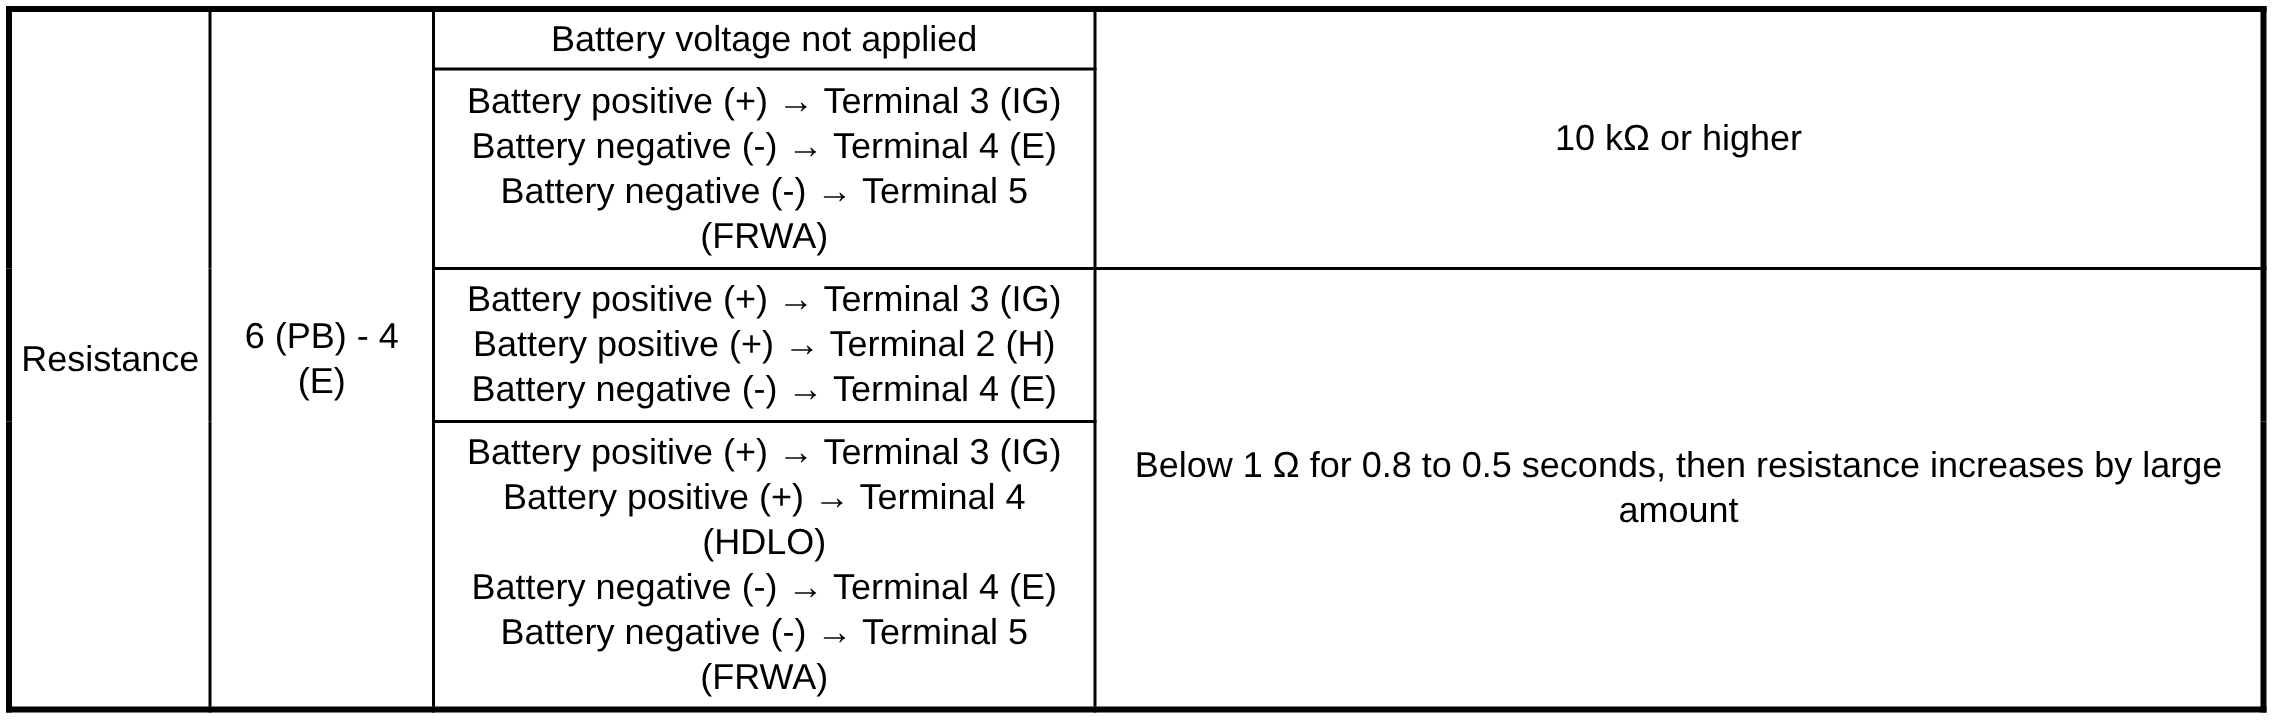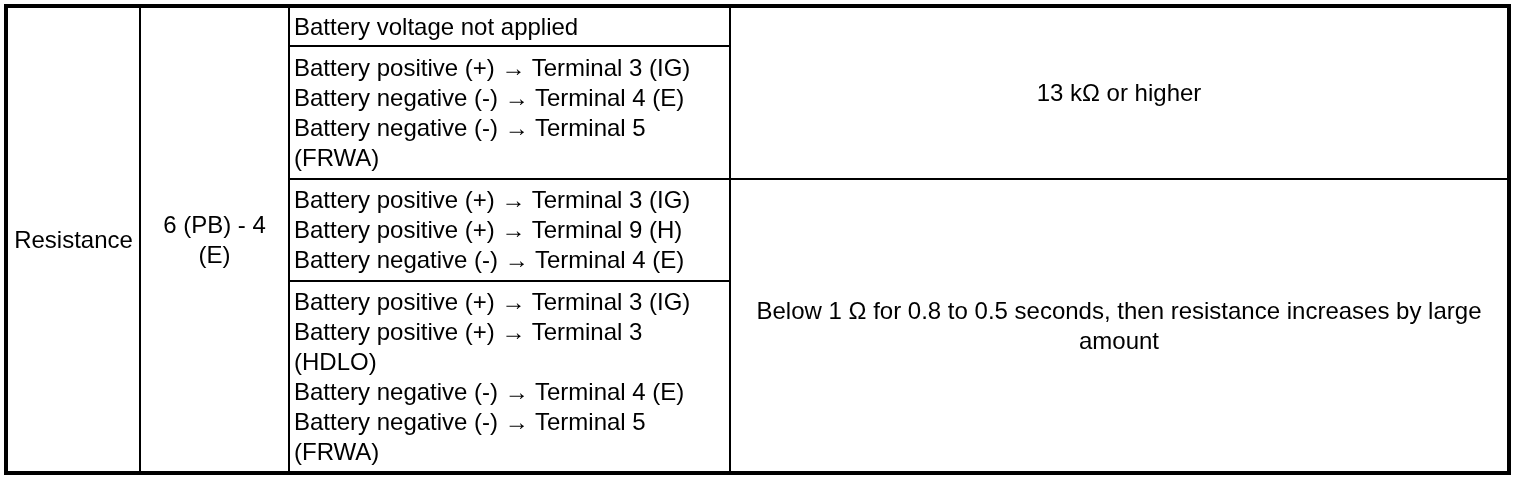--- a/index.html
+++ b/index.html
@@ -30,63 +30,63 @@
     text-align: center;
     vertical-align: middle;
     padding: 2px 4px;
     overflow: hidden;
   }
   .preline { white-space: pre-line; }
   tr.r1 { height: 40px; }
   tr.r2 { height: 133px; }
   tr.r3 { height: 102px; }
   tr.r4 { height: 192px; }
-  .cond-line { text-align: left; }
+  .cond-line { text-align: center; }
 </style>
 </head>
 <body>
 
 <table class="spec-table">
   <colgroup>
     <col style="width:134px">
     <col style="width:149px">
     <col style="width:441px">
     <col style="width:779px">
   </colgroup>
   <tbody>
     <tr class="r1">
       <td rowspan="4">Resistance</td>
       <td rowspan="4" class="preline">6 (PB) - 4
 (E)</td>
       <td>
         <div class="cond-line preline">Battery voltage not applied</div>
       </td>
-      <td rowspan="2" class="preline">13 kΩ or higher</td>
+      <td rowspan="2" class="preline">10 kΩ or higher</td>
     </tr>
     <tr class="r2">
       <td>
         <div class="cond-line preline">Battery positive (+) → Terminal 3 (IG)</div>
         <div class="cond-line preline">Battery negative (-) → Terminal 4 (E)</div>
         <div class="cond-line preline">Battery negative (-) → Terminal 5
 (FRWA)</div>
       </td>
     </tr>
     <tr class="r3">
       <td>
         <div class="cond-line preline">Battery positive (+) → Terminal 3 (IG)</div>
-        <div class="cond-line preline">Battery positive (+) → Terminal 9 (H)</div>
+        <div class="cond-line preline">Battery positive (+) → Terminal 2 (H)</div>
         <div class="cond-line preline">Battery negative (-) → Terminal 4 (E)</div>
       </td>
       <td rowspan="2" class="preline">Below 1 Ω for 0.8 to 0.5 seconds, then resistance increases by large
 amount</td>
     </tr>
     <tr class="r4">
       <td>
         <div class="cond-line preline">Battery positive (+) → Terminal 3 (IG)</div>
-        <div class="cond-line preline">Battery positive (+) → Terminal 3
+        <div class="cond-line preline">Battery positive (+) → Terminal 4
 (HDLO)</div>
         <div class="cond-line preline">Battery negative (-) → Terminal 4 (E)</div>
         <div class="cond-line preline">Battery negative (-) → Terminal 5
 (FRWA)</div>
       </td>
     </tr>
   </tbody>
 </table>
 
 </body></html>

